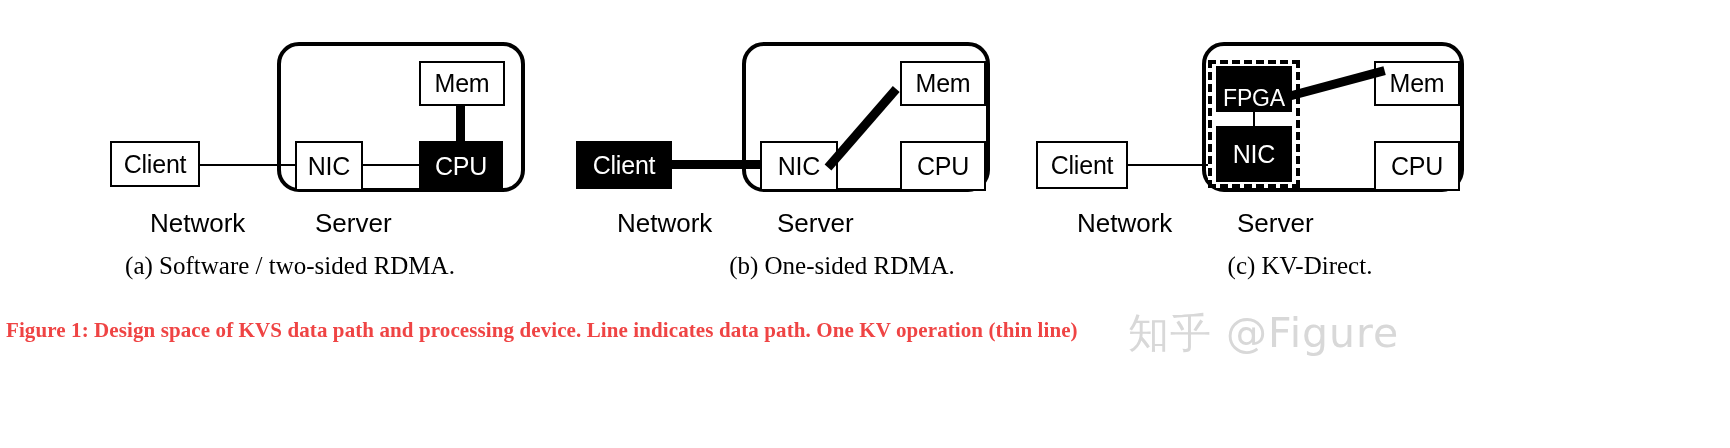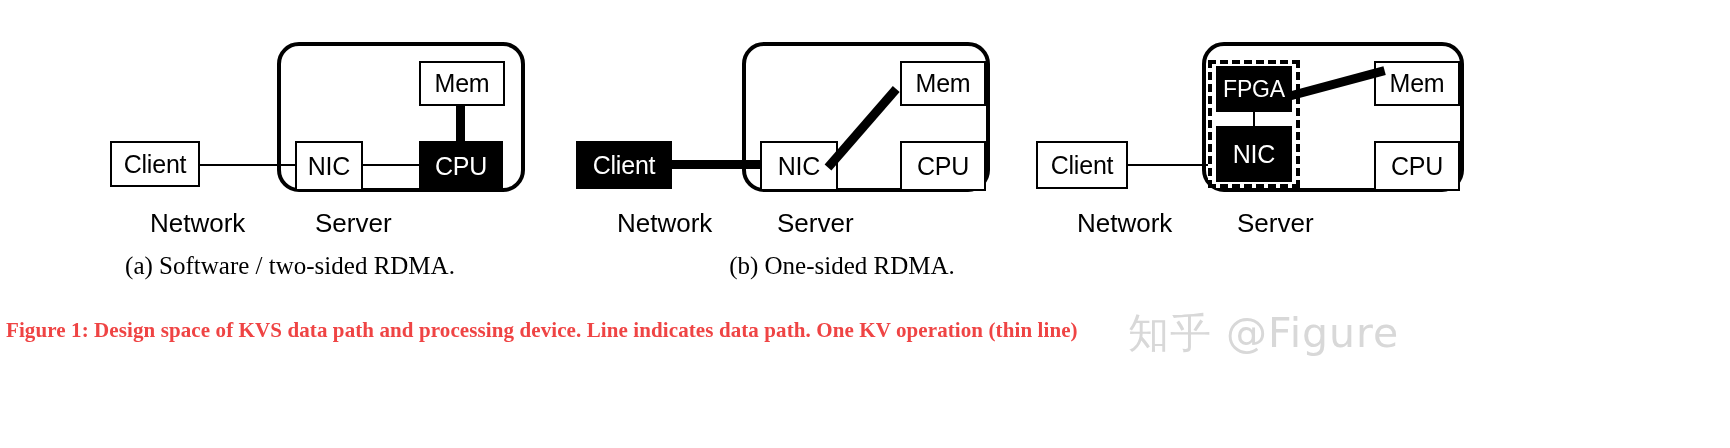--- a/index.html
+++ b/index.html
@@ -233,21 +233,21 @@
       <div class="line thin-h" style="left:103px; top:164px; width:105px;"></div>
 
       <div class="box" style="left:14px; top:141px; width:92px; height:48px;">
         <span>Client</span>
       </div>
 
       <div class="dashed-group" style="left:186px; top:60px; width:92px; height:128px;"></div>
 
       <div class="line thin-v" style="left:231px; top:106px; height:24px; z-index:5;"></div>
 
-      <div class="box filled" style="left:194px; top:66px; width:76px; height:46px; font-size:23px;">
+      <div class="box filled" style="left:194px; top:66px; width:76px; height:46px; font-size:23px;align-items:flex-end;">
         <span>FPGA</span>
       </div>
 
       <div class="box filled" style="left:194px; top:126px; width:76px; height:56px;">
         <span>NIC</span>
       </div>
 
       <div class="diag-line" style="left:266px; top:92px; width:100px; transform: rotate(-15deg);"></div>
 
       <div class="box" style="left:352px; top:61px; width:86px; height:45px;">
@@ -255,20 +255,21 @@
       </div>
 
       <div class="box" style="left:352px; top:141px; width:86px; height:50px;">
         <span>CPU</span>
       </div>
 
       <div class="axis-label" style="left:55px; top:208px; width:170px;">Network</div>
       <div class="axis-label" style="left:215px; top:208px; width:160px;">Server</div>
     </div>
 
+    <div class="subcaption" style="left:-76px; width:100%;">(c) KV-Direct.</div>
   </div>
 
   <div id="watermark">知乎 @Figure</div>
 
   <div id="main-caption">
     <span class="cap-line">Figure 1: Design space of KVS data path and processing device. Line indicates data path. One KV operation (thin line)</span>
   </div>
 
 </div>
 

